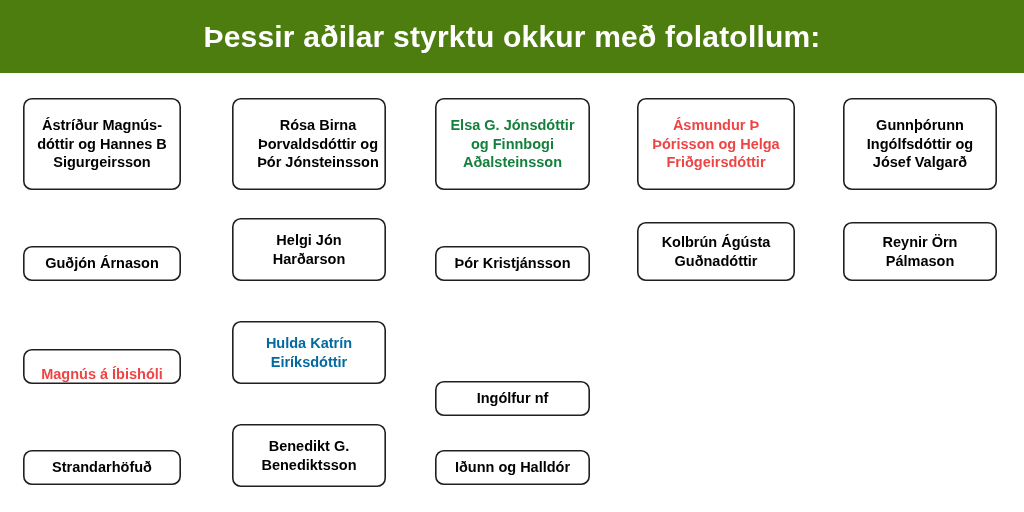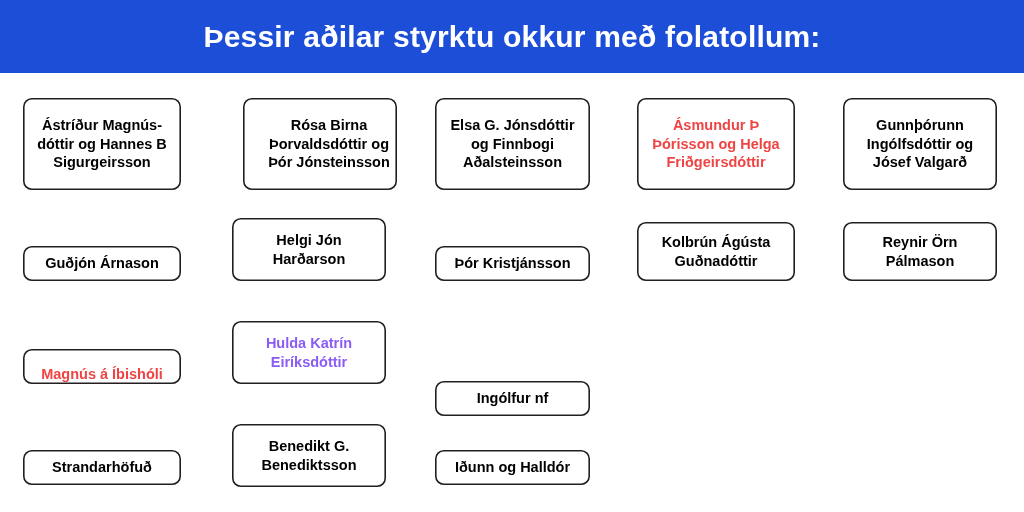--- a/index.html
+++ b/index.html
@@ -14,21 +14,21 @@
     overflow: hidden;
     position: relative;
   }
 
   #header-bar {
     position: absolute;
     left: 0;
     top: 0;
     width: 1024px;
     height: 73px;
-    background: #1d4ed8;
+    background: #4d7c0f;
     display: flex;
     align-items: center;
     justify-content: center;
   }
   #header-title {
     color: #ffffff;
     font-size: 30px;
     font-weight: bold;
     letter-spacing: 0.2px;
     white-space: nowrap;
@@ -81,33 +81,33 @@
 
 <div id="board">
     <div class="sponsor-box" style="left: 23px; top: 25px; width: 158px; height: 92px;">
       <svg width="158" height="92" viewBox="0 0 158 92">
         <path d="M 8.8 0.8 A 8 8 0 0 0 0.8 8.8 L 0.8 83.2 A 8 8 0 0 0 8.8 91.2 L 149.2 91.2 A 8 8 0 0 0 157.2 83.2 L 157.2 8.8 A 8 8 0 0 0 149.2 0.8 Z" fill="#ffffff" stroke="#231f20" stroke-width="1.6" stroke-linejoin="miter"></path>
       </svg>
       <div class="sponsor-label" style="color: rgb(0, 0, 0);">Ástríður Magnús-
 dóttir og Hannes B
 Sigurgeirsson</div>
     </div>
-    <div class="sponsor-box" style="left: 243px; top: 25px; width: 172px; height: 92px;">
+    <div class="sponsor-box" style="left: 232px; top: 25px; width: 172px; height: 92px;">
       <svg width="154" height="92" viewBox="0 0 154 92">
         <path d="M 8.8 0.8 A 8 8 0 0 0 0.8 8.8 L 0.8 83.2 A 8 8 0 0 0 8.8 91.2 L 145.2 91.2 A 8 8 0 0 0 153.2 83.2 L 153.2 8.8 A 8 8 0 0 0 145.2 0.8 Z" fill="#ffffff" stroke="#231f20" stroke-width="1.6" stroke-linejoin="miter"></path>
       </svg>
       <div class="sponsor-label" style="color: rgb(0, 0, 0);">Rósa Birna
 Þorvaldsdóttir og
 Þór Jónsteinsson</div>
     </div>
     <div class="sponsor-box" style="left: 435px; top: 25px; width: 155px; height: 92px;">
       <svg width="155" height="92" viewBox="0 0 155 92">
         <path d="M 8.8 0.8 A 8 8 0 0 0 0.8 8.8 L 0.8 83.2 A 8 8 0 0 0 8.8 91.2 L 146.2 91.2 A 8 8 0 0 0 154.2 83.2 L 154.2 8.8 A 8 8 0 0 0 146.2 0.8 Z" fill="#ffffff" stroke="#231f20" stroke-width="1.6" stroke-linejoin="miter"></path>
       </svg>
-      <div class="sponsor-label" style="color: #000000;">Elsa G. Jónsdóttir
+      <div class="sponsor-label" style="color: #15803d;">Elsa G. Jónsdóttir
 og Finnbogi
 Aðalsteinsson</div>
     </div>
     <div class="sponsor-box" style="left: 637px; top: 25px; width: 158px; height: 92px;">
       <svg width="158" height="92" viewBox="0 0 158 92">
         <path d="M 8.8 0.8 A 8 8 0 0 0 0.8 8.8 L 0.8 83.2 A 8 8 0 0 0 8.8 91.2 L 149.2 91.2 A 8 8 0 0 0 157.2 83.2 L 157.2 8.8 A 8 8 0 0 0 149.2 0.8 Z" fill="#ffffff" stroke="#231f20" stroke-width="1.6" stroke-linejoin="miter"></path>
       </svg>
       <div class="sponsor-label" style="color: #ef4444;">Ásmundur Þ
 Þórisson og Helga
 Friðgeirsdóttir</div>
@@ -156,21 +156,21 @@
     <div class="sponsor-box" style="left: 23px; top: 276px; width: 158px; height: 35px;">
       <svg width="158" height="35" viewBox="0 0 158 35">
         <path d="M 8.8 0.8 A 8 8 0 0 0 0.8 8.8 L 0.8 26.200000000000003 A 8 8 0 0 0 8.8 34.2 L 149.2 34.2 A 8 8 0 0 0 157.2 26.200000000000003 L 157.2 8.8 A 8 8 0 0 0 149.2 0.8 Z" fill="#ffffff" stroke="#231f20" stroke-width="1.6" stroke-linejoin="miter"></path>
       </svg>
       <div class="sponsor-label" style="color: #ef4444; margin-top: 8px;">Magnús á Íbishóli</div>
     </div>
     <div class="sponsor-box" style="left: 232px; top: 248px; width: 154px; height: 63px;">
       <svg width="154" height="63" viewBox="0 0 154 63">
         <path d="M 8.8 0.8 A 8 8 0 0 0 0.8 8.8 L 0.8 54.2 A 8 8 0 0 0 8.8 62.2 L 145.2 62.2 A 8 8 0 0 0 153.2 54.2 L 153.2 8.8 A 8 8 0 0 0 145.2 0.8 Z" fill="#ffffff" stroke="#231f20" stroke-width="1.6" stroke-linejoin="miter"></path>
       </svg>
-      <div class="sponsor-label" style="color: #8b5cf6;">Hulda Katrín
+      <div class="sponsor-label" style="color: #0369a1;">Hulda Katrín
 Eiríksdóttir</div>
     </div>
     <div class="sponsor-box" style="left: 435px; top: 276px; width: 155px; height: 35px; margin-top: 32px;">
       <svg width="155" height="35" viewBox="0 0 155 35">
         <path d="M 8.8 0.8 A 8 8 0 0 0 0.8 8.8 L 0.8 26.200000000000003 A 8 8 0 0 0 8.8 34.2 L 146.2 34.2 A 8 8 0 0 0 154.2 26.200000000000003 L 154.2 8.8 A 8 8 0 0 0 146.2 0.8 Z" fill="#ffffff" stroke="#231f20" stroke-width="1.6" stroke-linejoin="miter"></path>
       </svg>
       <div class="sponsor-label" style="color: rgb(0, 0, 0);">Ingólfur nf</div>
     </div>
     <div class="sponsor-box" style="left: 232px; top: 351px; width: 154px; height: 63px;">
       <svg width="154" height="63" viewBox="0 0 154 63">

